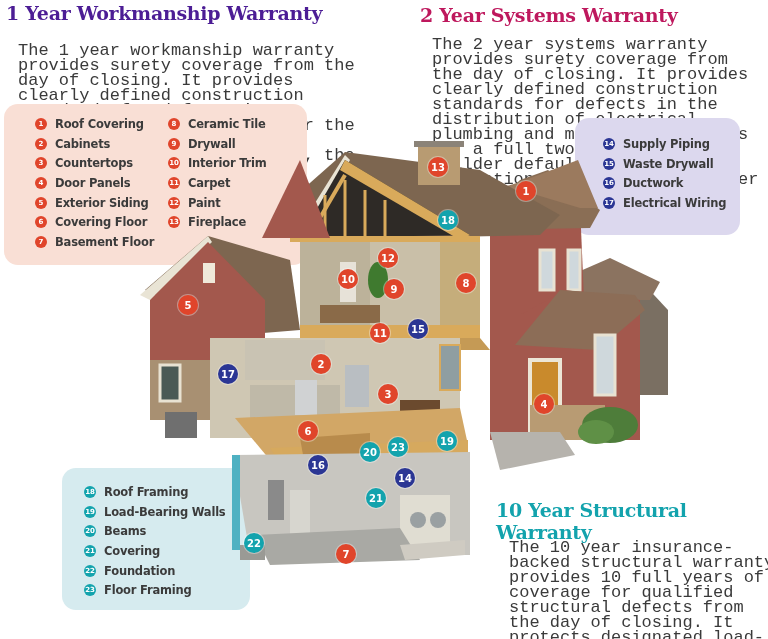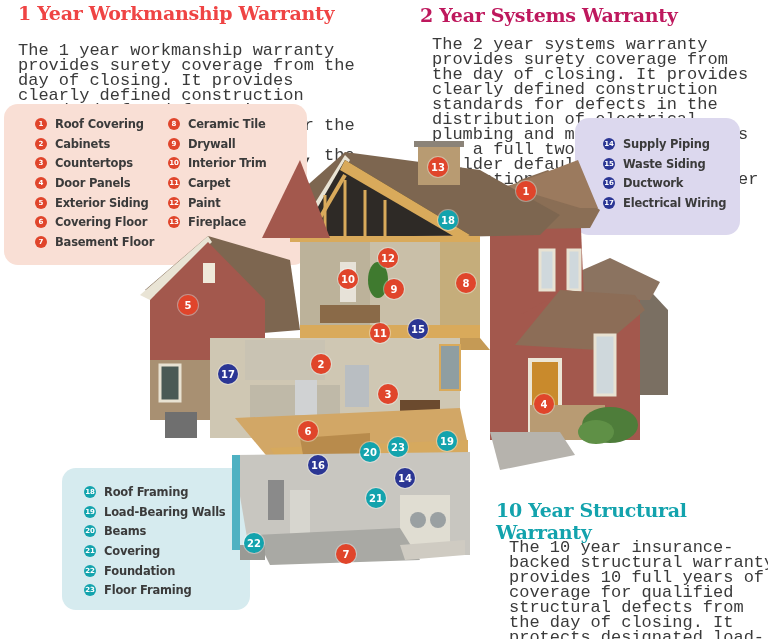--- a/index.html
+++ b/index.html
@@ -10,21 +10,21 @@
   .legend-list { position: absolute; list-style: none; margin: 0; padding: 0; }
   .legend-item { display: flex; align-items: center; height: 19.7px; }
   .dot { width: 12px; height: 12px; border-radius: 50%; color: #fff; font-size: 7px; font-weight: bold; display: flex; align-items: center; justify-content: center; margin-right: 8px; flex-shrink: 0; font-family: "DejaVu Sans", sans-serif; }
   .legend-label { font-family: "DejaVu Sans", sans-serif; font-weight: bold; font-size: 11.5px; color: #3b3b3b; letter-spacing: -0.2px; }
   .house { position: absolute; left: 0; top: 0; width: 768px; height: 639px; }
   .marker { position: absolute; width: 20px; height: 20px; border-radius: 50%; color: #fff; font-size: 10px; font-weight: bold; display: flex; align-items: center; justify-content: center; font-family: "DejaVu Sans", sans-serif; transform: translate(-50%, -50%); box-shadow: 0 0 0 1px rgba(255,255,255,0.35); }
 </style>
 </head>
 <body>
 
-<h1 class="title" style="left:18px; top:2px; color:#ef4444;">1 Year Workmanship Warranty</h1>
+<h1 class="title" style="left:6px; top:2px; color:#4c1d95;">1 Year Workmanship Warranty</h1>
 <p class="desc" style="left:6px; top:31px; width:345px;">The 1 year workmanship warranty provides surety coverage from the day of closing. It provides clearly defined construction standards for defects in materials and workmanship for the first year. If the builder defaults on their obligation, the warranty insurer fixes the defect.</p>
 
 <h1 class="title" style="left:420px; top:4px; color:#be185d;">2 Year Systems Warranty</h1>
 <p class="desc" style="left:420px; top:25px; width:330px;">The 2 year systems warranty provides surety coverage from the day of closing. It provides clearly defined construction standards for defects in the distribution of electrical, plumbing and mechanical systems for a full two years. If the builder defaults on their obligation, the warranty insurer fixes the defect.</p>
 
 <div class="legend-box" style="left:4px; top:104px; width:303px; height:161px; background:#f9dfd5;"></div>
 <div class="legend-box" style="left:575px; top:118px; width:165px; height:117px; background:#dcd8ee;"></div>
 <div class="legend-box" style="left:62px; top:468px; width:188px; height:142px; background:#d6ebef;"></div>
 
 <svg class="house" viewBox="0 0 768 639" xmlns="http://www.w3.org/2000/svg">
@@ -165,21 +165,21 @@
     </li>
 </ul>
 
 <ul class="legend-list" style="left:603px; top:134px;">
   <li class="legend-item">
       <span class="dot" style="background:#2b3694;">14</span>
       <span class="legend-label">Supply Piping</span>
     </li>
   <li class="legend-item">
       <span class="dot" style="background:#2b3694;">15</span>
-      <span class="legend-label">Waste Siding</span>
+      <span class="legend-label">Waste Drywall</span>
     </li>
   <li class="legend-item">
       <span class="dot" style="background:#2b3694;">16</span>
       <span class="legend-label">Ductwork</span>
     </li>
   <li class="legend-item">
       <span class="dot" style="background:#2b3694;">17</span>
       <span class="legend-label">Electrical Wiring</span>
     </li>
 </ul>

